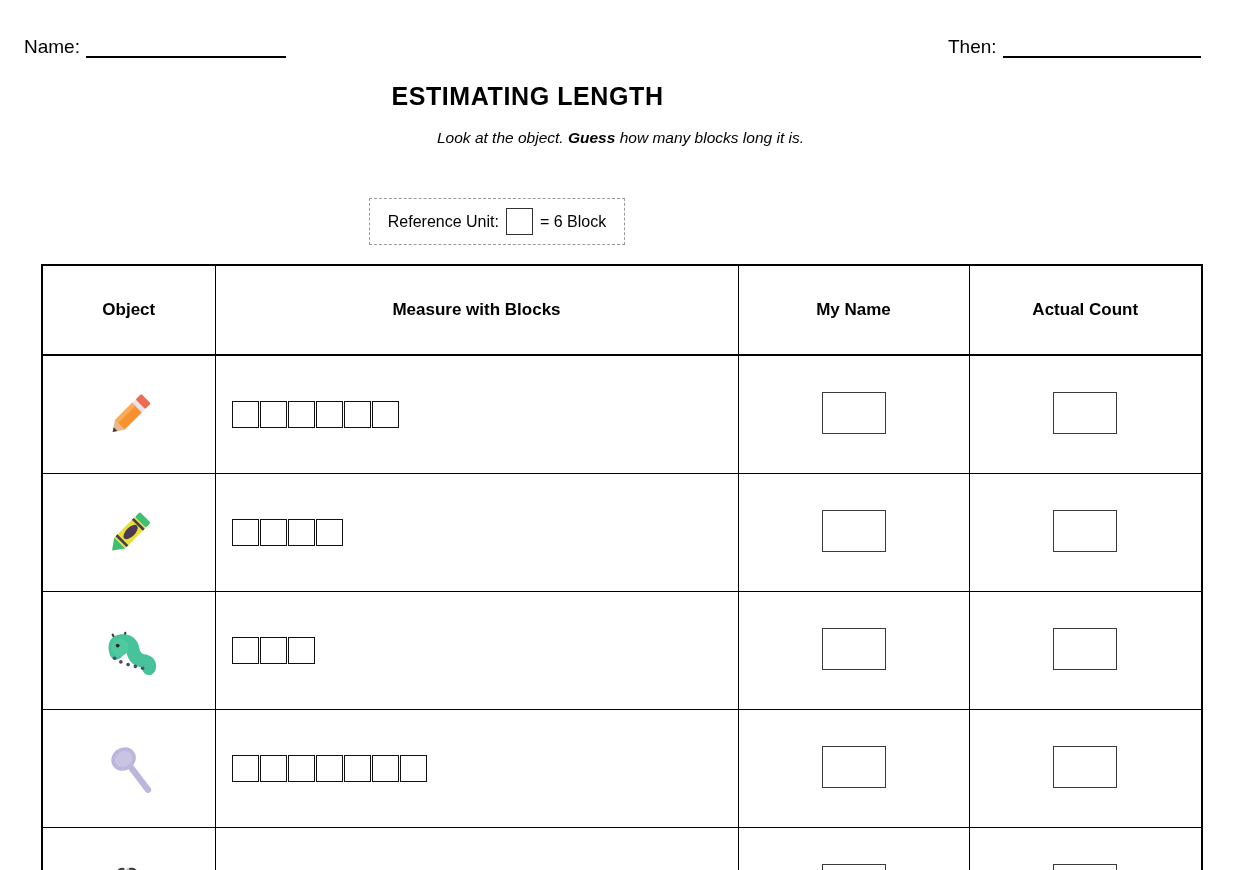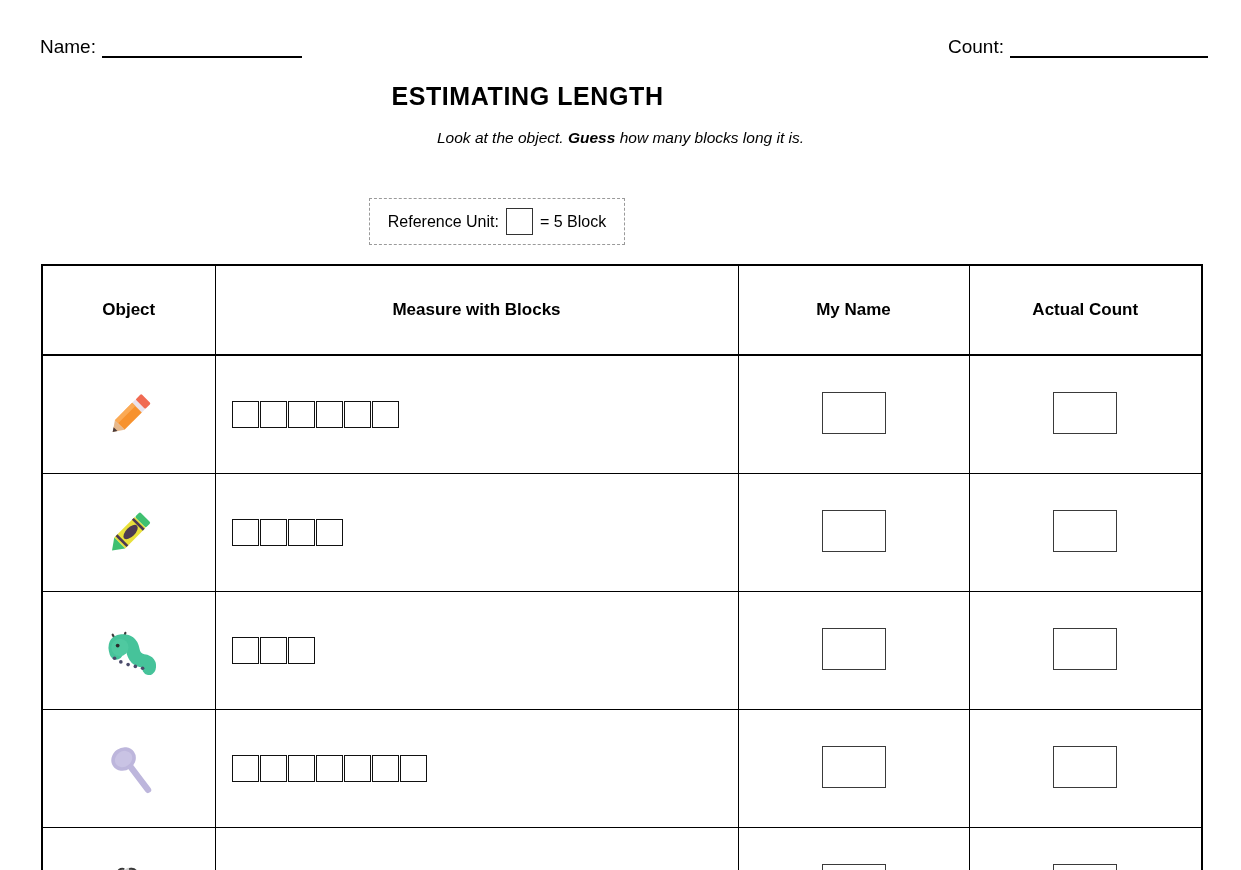--- a/index.html
+++ b/index.html
@@ -25,21 +25,21 @@
     height: 30px;
   }
   .field {
     position: absolute;
     display: flex;
     align-items: flex-end;
     font-size: 19px;
     line-height: 22px;
     white-space: nowrap;
   }
-  .field-name { left: 40px; }
+  .field-name { left: 24px; }
   .field-date { left: 948px; }
   .field-label { margin-right: 6px; }
   .field-rule {
     display: inline-block;
     border-bottom: 2px solid #000;
     height: 17px;
   }
   .rule-name { width: 200px; }
   .rule-date { width: 198px; }
 
@@ -171,38 +171,38 @@
 </style>
 </head>
 <body>
 
 <div class="namedate-row">
   <div class="field field-name">
     <span class="field-label">Name:</span>
     <span class="field-rule rule-name"></span>
   </div>
   <div class="field field-date">
-    <span class="field-label">Count:</span>
+    <span class="field-label">Then:</span>
     <span class="field-rule rule-date"></span>
   </div>
 </div>
 
 <div class="title">ESTIMATING LENGTH</div>
 
 <div class="instructions">
   <div>
     <span>Look at the object. </span><b>Guess</b><span> how many blocks long it is.</span>
   </div>
 </div>
 
 <div class="refbox-wrap">
   <div class="refbox">
     <span>Reference Unit:</span>
     <span class="ref-unit-square"></span>
-    <span>= 5 Block</span>
+    <span>= 6 Block</span>
   </div>
 </div>
 
 <table class="wsheet-table">
   <colgroup>
     <col class="col-object">
       <col class="col-measure">
       <col class="col-guess">
       <col class="col-actual">
   </colgroup>

